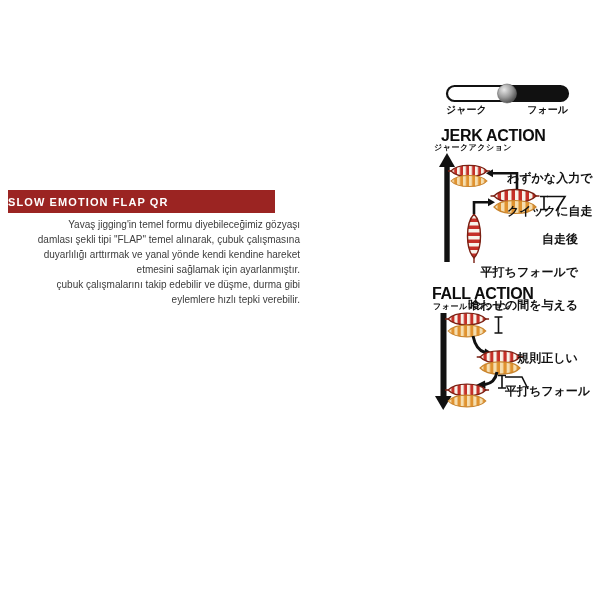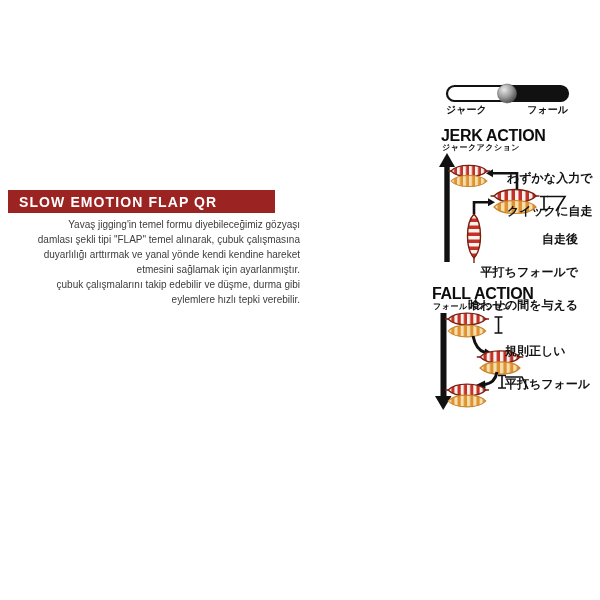--- a/index.html
+++ b/index.html
@@ -8,22 +8,22 @@
     font-family:"Liberation Sans", sans-serif;overflow:hidden;
   }
   .abs{position:absolute;}
 
   
   .banner{
     left:8px;top:190px;width:267px;height:23px;background:#9b2422;
     display:flex;align-items:center;
   }
   .banner span{
-    color:#ffffff;font-size:14px;font-weight:700;letter-spacing:1.1px;
-    padding-left:11px;white-space:nowrap;text-align:center;
+    color:#ffffff;font-size:11px;font-weight:700;letter-spacing:1.1px;
+    white-space:nowrap;text-align:center;
   }
   .para{
     left:0;top:217px;width:300px;text-align:right;color:#3c3c3c;
     font-size:10px;line-height:15px;
   }
   .para div{white-space:nowrap;}
 
   
   .diagram{left:430px;top:72px;width:170px;height:400px;}
   .diagram svg{position:absolute;left:0;top:0;}
@@ -179,34 +179,34 @@
       <g transform="translate(37,329) scale(0.9)">
         <use href="#lens" fill="url(#os)" stroke="#c8842e" stroke-width="1.2" vector-effect="non-scaling-stroke"></use>
       </g>
     </g>
   </svg>
 
   <div class="abs slider-label" style="left:16px;top:31px;">ジャーク</div>
   <div class="abs slider-label ta-r" style="right:32px;top:31px;">フォール</div>
 
   <div class="abs action-title" style="left:11px;top:55px;">JERK ACTION</div>
-  <div class="abs action-sub" style="left:12px;top:70px;text-align:right;">ジャークアクション</div>
+  <div class="abs action-sub" style="left:4px;top:70px;text-align:right;">ジャークアクション</div>
 
   <div class="abs jp" style="left:77px;top:79px;">
     <div>わずかな入力で</div>
     <div>クイックに自走</div>
   </div>
 
   <div class="abs action-title" style="left:2px;top:213px;">FALL ACTION</div>
 
   <div class="abs jp ta-r" style="right:22px;top:140px;">
     <div>自走後</div>
     <div>平打ちフォールで</div>
     <div>喰わせの間を与える</div>
   </div>
   <div class="abs action-sub" style="left:3px;top:229px;">フォールアクション</div>
 
-  <div class="abs jp" style="left:75px;top:252px;">
+  <div class="abs jp" style="left:75px;top:259px;text-align:center;">
     <div>規則正しい</div>
     <div>平打ちフォール</div>
   </div>
 
 </div>
 
 </body></html>

